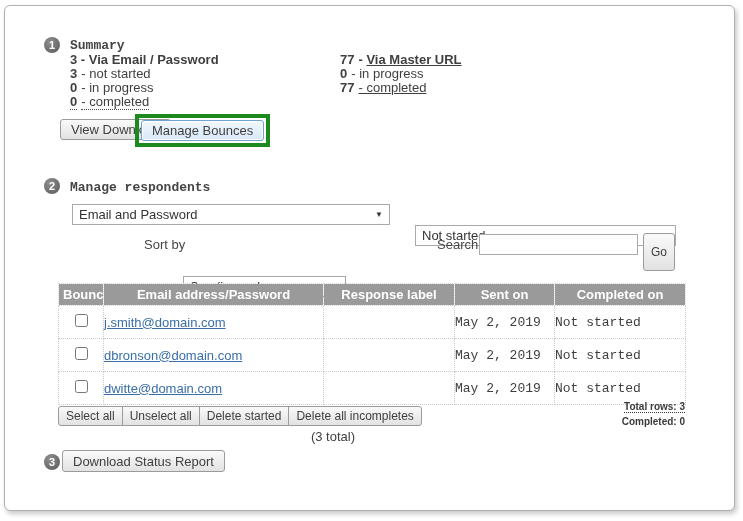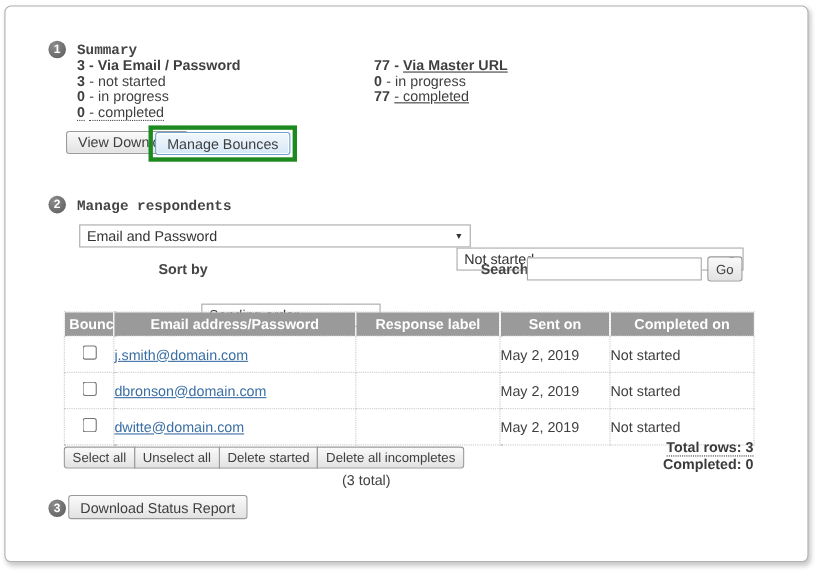--- a/index.html
+++ b/index.html
@@ -30,41 +30,41 @@
          border:1px solid #9b9b9b;border-radius:3px;
          background:linear-gradient(#fafafa,#e2e2e2);cursor:pointer;}
   .btn{font-size:13px;padding:3px 10px;height:21px;line-height:13px;}
   .btn-blue{border-color:#6ea3d0;background:linear-gradient(#f2f8fd,#d7e8f7);
             box-shadow:inset 0 0 0 1px #fff;}
   .annotation{border:4px solid var(--green,#1d8a20);padding:2px;display:inline-block;background:transparent;}
 
   .select{height:21px;border:1px solid #a9a9a9;background:#fff;font-size:13px;
           line-height:19px;padding:0 20px 0 6px;position:relative;color:#333;cursor:default;}
   .select .arrow{position:absolute;right:6px;top:6px;font-size:8px;color:#333;line-height:8px;}
-  .field-label{font-size:13px;font-weight:bold;color:#454545;}
+  .field-label{font-size:13px;font-weight:normal;color:#454545;}
   input[type=text]{height:21px;border:1px solid #a9a9a9;font-size:13px;padding:0 4px;
           font-family:"Liberation Sans","DejaVu Sans",sans-serif;}
-  .go-btn{font-size:12px;height:23px;padding:2px 7px;}
+  .go-btn{font-size:12px;height:38px;padding:2px 7px;}
 
   table.resp{border-collapse:collapse;table-layout:fixed;width:627px;font-size:13px;}
   table.resp th{background:var(--hdr-gray,#9a9a9a);color:#fff;font-weight:bold;height:22px;
                 border:1px dotted #d8d8d8;text-align:center;padding:0 4px;overflow:hidden;white-space:nowrap;}
   table.resp td{height:33px;border:1px dotted #c9c9c9;background:#fff;padding:0;white-space:nowrap;}
   td.cb-cell{text-align:center;}
   td.email-cell{padding-left:12px;margin-top:16px;}
-  td.plain-cell{padding-left:10px;}
+  td.plain-cell{padding-left:10px;font-family:Liberation Mono, monospace;}
   a.email{color:var(--link,#3a6ea5);text-decoration:underline;cursor:pointer;}
   input[type=checkbox]{width:13px;height:13px;margin:0;}
 
   .btn-group{display:flex;}
   .btn-group button{font-size:12px;height:20px;padding:2px 7px;border-radius:0;margin-left:-1px;}
   .btn-group button:first-child{border-radius:3px 0 0 3px;margin-left:0;}
   .btn-group button:last-child{border-radius:0 3px 3px 0;}
 
-  .totals{font-size:13px;font-weight:bold;color:#3a3a3a;text-align:right;line-height:15px;}
+  .totals{font-size:10px;font-weight:bold;color:#3a3a3a;text-align:right;line-height:15px;}
   .totals .u-dot{border-bottom:1px dotted #3a3a3a;}
   .count-note{font-size:13px;text-align:center;}
 </style>
 </head>
 <body>
 
 <div class="page">
   <div class="card"></div>
 
   <div class="abs badge" style="left:44px;top:37px;">
@@ -101,21 +101,21 @@
   <button class="abs btn" style="left:60px;top:119px;">View Download</button>
   <div class="abs annotation" style="left:135px;top:114px;">
     <button class="btn btn-blue">Manage Bounces</button>
   </div>
 
   <div class="abs badge" style="left:44px;top:178px;">
     <span>2</span>
   </div>
   <div class="abs sec-title" style="left:70px;top:180px;">Manage respondents</div>
 
-  <div class="abs select" style="left:72px;top:204px;width:356px;">
+  <div class="abs select" style="left:72px;top:204px;width:318px;">
     <span>Email and Password</span>
     <span class="arrow">▼</span>
   </div>
   <div class="abs select" style="left:415px;top:204px;width:261px;">
     <span>Not started</span>
     <span class="arrow">▼</span>
   </div>
 
   <div class="abs field-label" style="left:144px;top:237px;">Sort by</div>
   <div class="abs select" style="left:183px;top:234px;width:163px;">

